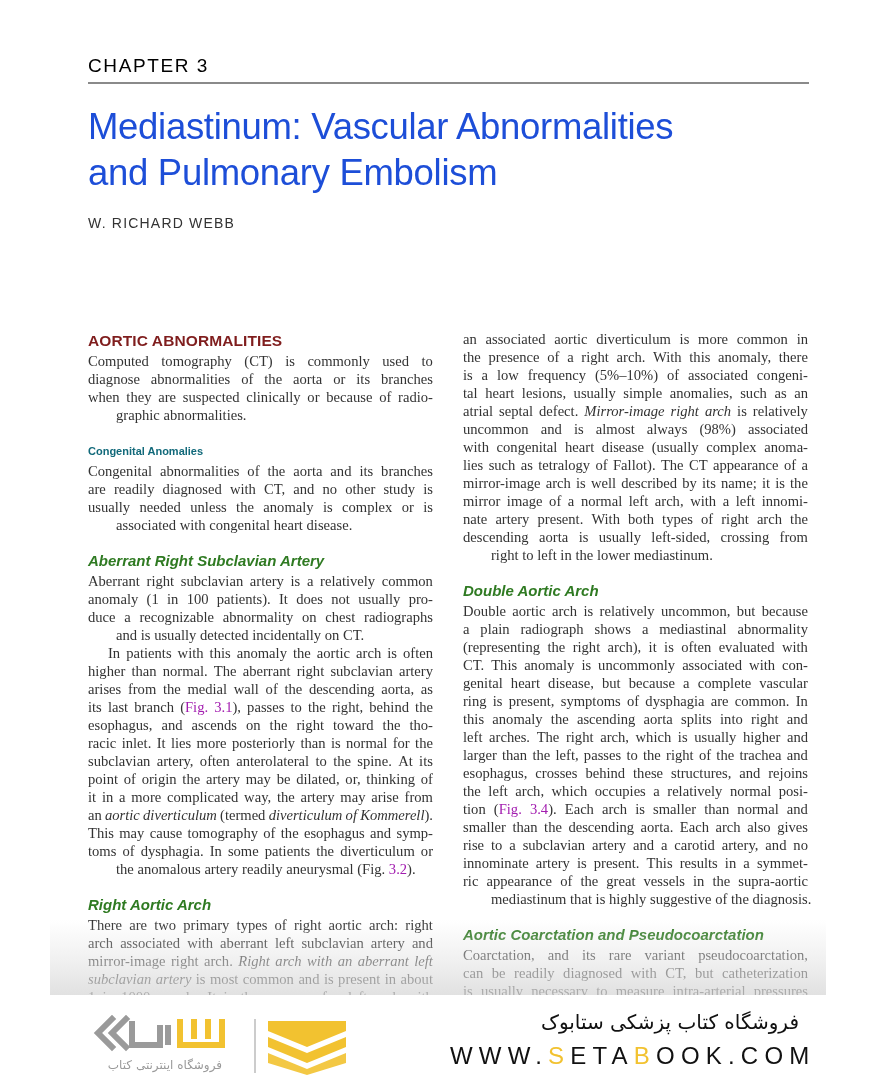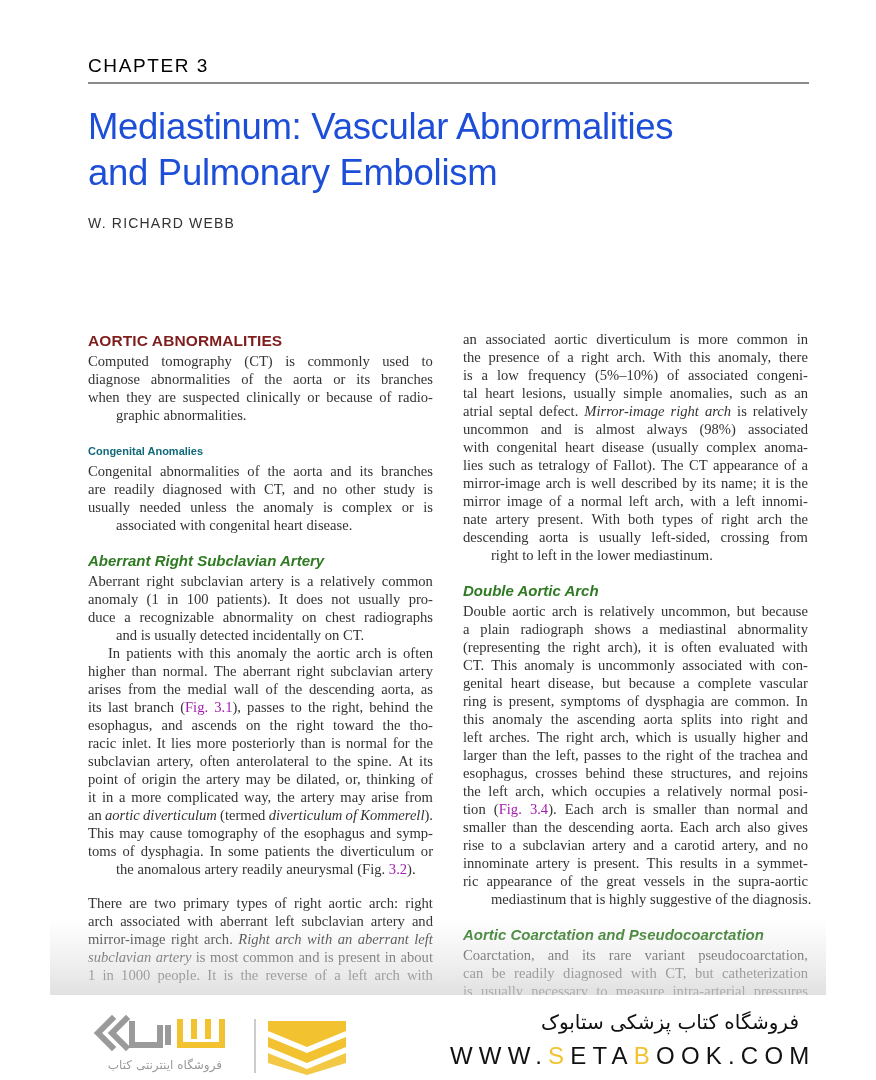--- a/index.html
+++ b/index.html
@@ -372,20 +372,21 @@
           <span class="w">readily</span>
           <span class="w"> </span>
           <span class="w">aneurysmal</span>
           <span class="w"> </span>
           <span class="w">(Fig.</span>
           <span class="w"> </span>
           <span class="w"><span class="lnk">3.2</span><span>).</span></span>
         </div>
       </div>
       <div class="gap-md"></div>
+      <div class="h3">Right Aortic Arch</div>
       <div>
         <div class="line">
           <span class="w"><span>There</span></span>
           <span class="w"><span>are</span></span>
           <span class="w"><span>two</span></span>
           <span class="w"><span>primary</span></span>
           <span class="w"><span>types</span></span>
           <span class="w"><span>of</span></span>
           <span class="w"><span>right</span></span>
           <span class="w"><span>aortic</span></span>

